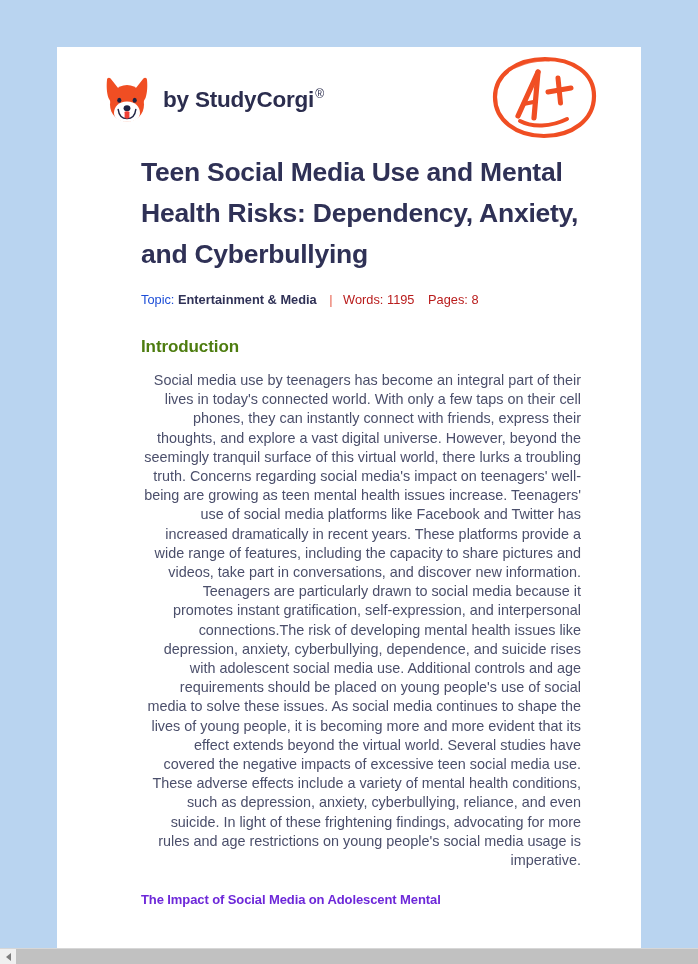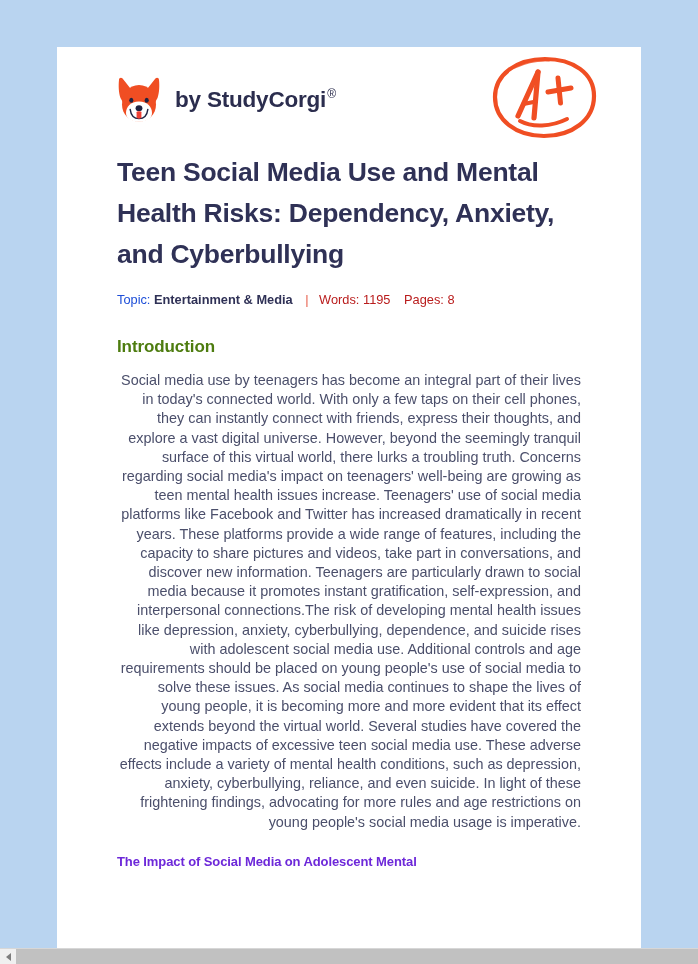--- a/index.html
+++ b/index.html
@@ -27,21 +27,21 @@
     width: 584px;
     height: 902px;
     background: #ffffff;
     overflow: hidden;
   }
 
   
   .doc-header {
     position: relative;
     height: 105px;
-    padding: 0 60px;
+    padding: 0 48px;
     display: flex;
     align-items: center;
   }
 
   .brand {
     display: flex;
     align-items: center;
     gap: 14px;
   }
 
@@ -68,20 +68,21 @@
     right: 42px;
     top: 7px;
     width: 108px;
     height: 88px;
   }
   .grade-badge svg { width: 108px; height: 88px; display: block; }
 
   
   .doc-body {
     padding: 0 60px;
+    margin-left: 24px;
   }
 
   .doc-title {
     font-size: 26.5px;
     line-height: 41px;
     font-weight: 700;
     color: #2f3156;
     letter-spacing: -0.25px;
     margin-bottom: 16px;
   }

